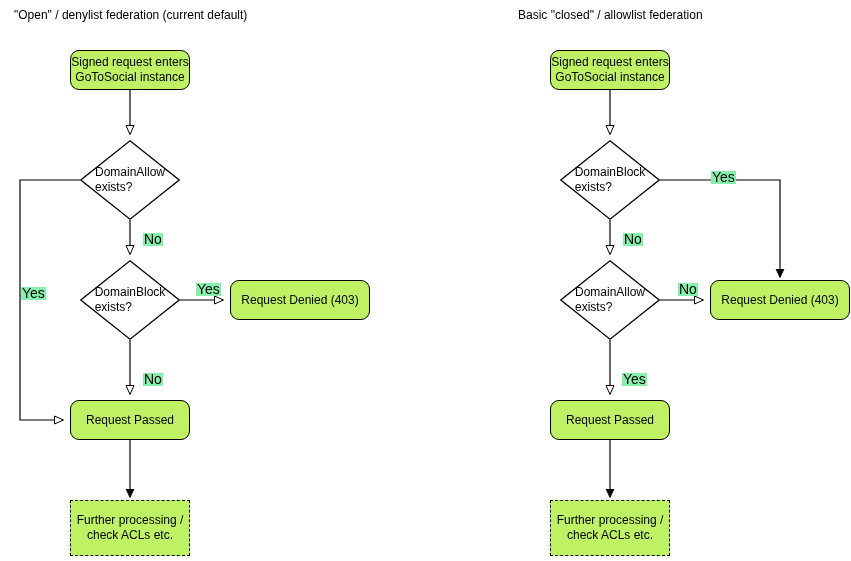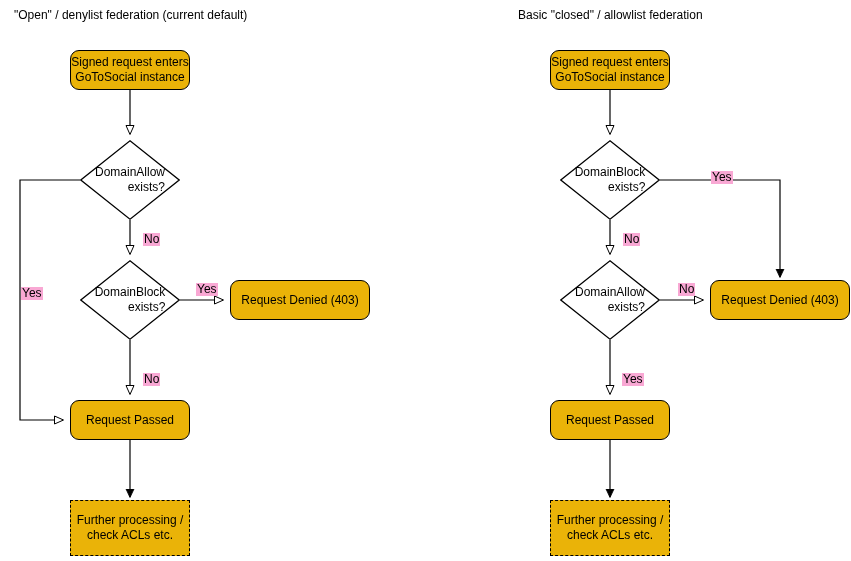--- a/index.html
+++ b/index.html
@@ -23,52 +23,52 @@
   .node{
     position:absolute;
     display:flex;
     align-items:center;
     justify-content:center;
     text-align:center;
     font-size:12px;
     line-height:15px;
     color:#000;
     box-sizing:border-box;
-    background:#eab308;
+    background:#bef264;
   }
   .rounded{
     border:1px solid #000;
     border-radius:9px;
   }
   .dashed{
     border:1.4px dashed #000;
     border-radius:0;
     text-align:center;
   }
   .diamond-wrap{
     position:absolute;
     display:flex;
     align-items:center;
     justify-content:center;
   }
   .diamond-wrap svg{position:absolute;left:0;top:0;}
   .diamond-label{
     position:relative;
-    text-align:right;
+    text-align:left;
     font-size:12px;
     line-height:15px;
     color:#000;
     white-space:nowrap;
   }
   .edge-label{
     position:absolute;
-    font-size:12px;
+    font-size:14px;
     line-height:13px;
     color:#000;
-    background:#f9a8d4;
+    background:#86efac;
     padding:0 1px;
     white-space:nowrap;
   }
 </style>
 </head>
 <body>
 
 <div id="canvas">
 
   <svg class="edges" viewBox="0 0 851 561">

